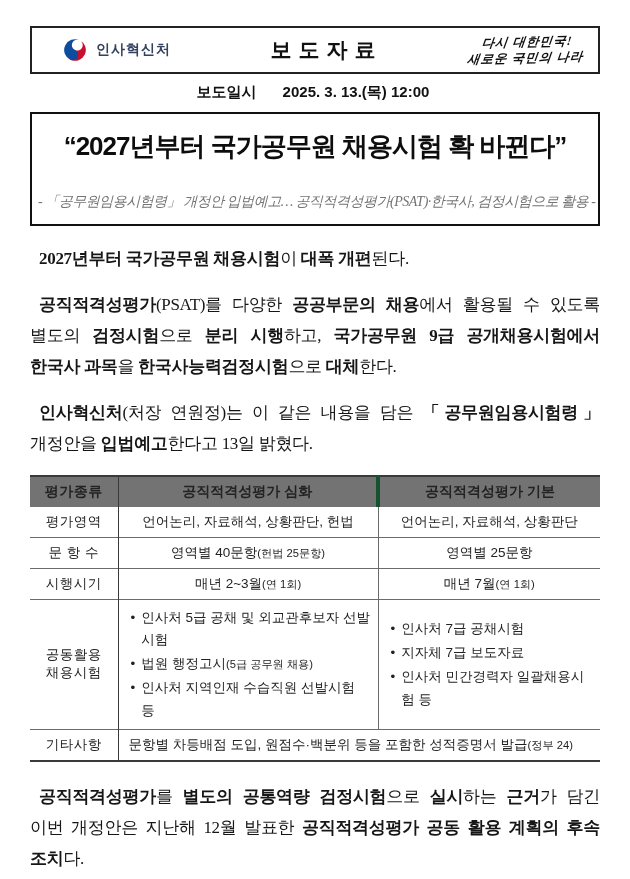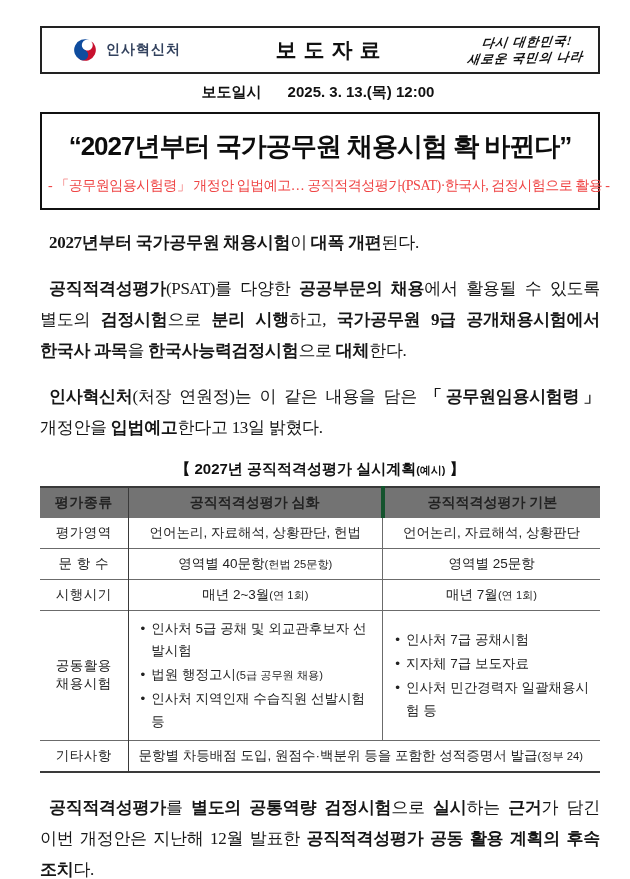--- a/index.html
+++ b/index.html
@@ -1,19 +1,19 @@
 <!DOCTYPE html>
 <html lang="ko"><head>
 <meta charset="utf-8">
 <style>
   * { margin:0; padding:0; box-sizing:border-box; }
   html,body { background:#ffffff; }
   .page {
     width:630px; height:879px; margin:0 auto; background:#fff;
-    padding:26px 30px 16px 40px; overflow:hidden;
+    padding:26px 30px 16px 30px; overflow:hidden;
     font-family:"Liberation Serif","DejaVu Serif",serif; color:#1a1a1a;
   }
   
   .masthead {
     border:2px solid #222; height:48px; display:flex; align-items:center;
     padding:0 14px 0 30px;
   }
   .masthead .left { flex:1; display:flex; align-items:center; gap:8px; }
   .agency-name {
     font-family:"Liberation Sans","DejaVu Sans",sans-serif;
@@ -37,21 +37,21 @@
     font-weight:700; font-size:15px; color:#111;
   }
   
   .title-box {
     border:2px solid #111; text-align:center; padding:15px 6px 13px;
     margin-bottom:18px;
   }
   .title-box h1 {
     font-family:"Liberation Sans","DejaVu Sans",sans-serif;
     font-size:26px; font-weight:800; letter-spacing:-1px; color:#0d0d0d;
-    margin-bottom:13px; white-space:nowrap;
+    margin-bottom:29px; white-space:nowrap;
   }
   .title-box .subtitle {
     font-size:14px; font-weight:500; letter-spacing:-0.5px; white-space:nowrap;
   }
   
   .para {
     font-size:17px; line-height:1.82; letter-spacing:-0.3px;
     text-align:justify; word-break:keep-all; text-indent:9px;
     margin-bottom:15px; color:#161616;
   }
@@ -108,32 +108,29 @@
     </div>
   </div>
 
   <div class="release-line">
     <span>보도일시</span>
     <span>2025. 3. 13.(목) 12:00</span>
   </div>
 
   <div class="title-box">
     <h1>“2027년부터 국가공무원 채용시험 확 바뀐다”</h1>
-    <div class="subtitle" id="subtitle" style="color: #ef4444;">- 「공무원임용시험령」 개정안 입법예고… 공직적격성평가(PSAT)·한국사, 검정시험으로 활용 -</div>
+    <div class="subtitle" id="subtitle" style="color: #737373; font-style: italic;">- 「공무원임용시험령」 개정안 입법예고… 공직적격성평가(PSAT)·한국사, 검정시험으로 활용 -</div>
   </div>
 
   <div id="paras-top">
       <p class="para"><span class="b">2027년부터 </span><span class="b">국가공무원 채용시험</span><span>이 </span><span class="b">대폭 개편</span><span>된다.</span></p>
       <p class="para"><span class="b">공직적격성평가</span><span>(PSAT)를 다양한 </span><span class="b">공공부문의 채용</span><span>에서 활용될 수 있도록 별도의 </span><span class="b">검정시험</span><span>으로 </span><span class="b">분리 시행</span><span>하고, </span><span class="b">국가공무원 9급 공개채용시험에서</span><span> </span><span class="b">한국사 과목</span><span>을 </span><span class="b">한국사능력검정시험</span><span>으로 </span><span class="b">대체</span><span>한다.</span></p>
       <p class="para"><span class="b">인사혁신처</span><span>(처장 연원정)는 이 같은 내용을 담은 </span><span class="b">「공무원임용시험령」</span><span> 개정안을 </span><span class="b">입법예고</span><span>한다고 13일 밝혔다.</span></p>
     </div>
 
-  <div class="tbl-caption">
-    <span>【 2027년 공직적격성평가 실시계획</span><span class="cap-small">(예시)</span><span> 】</span>
-  </div>
 
   <table class="plan">
     <thead>
       <tr id="plan-head-row" style="background: #737373;">
         <th class="row-label">평가종류</th>
         <th class="divide-head" style="border-right:4px solid #14532d;">공직적격성평가 심화</th>
         <th>공직적격성평가 기본</th>
       </tr>
     </thead>
     <tbody id="plan-body">

